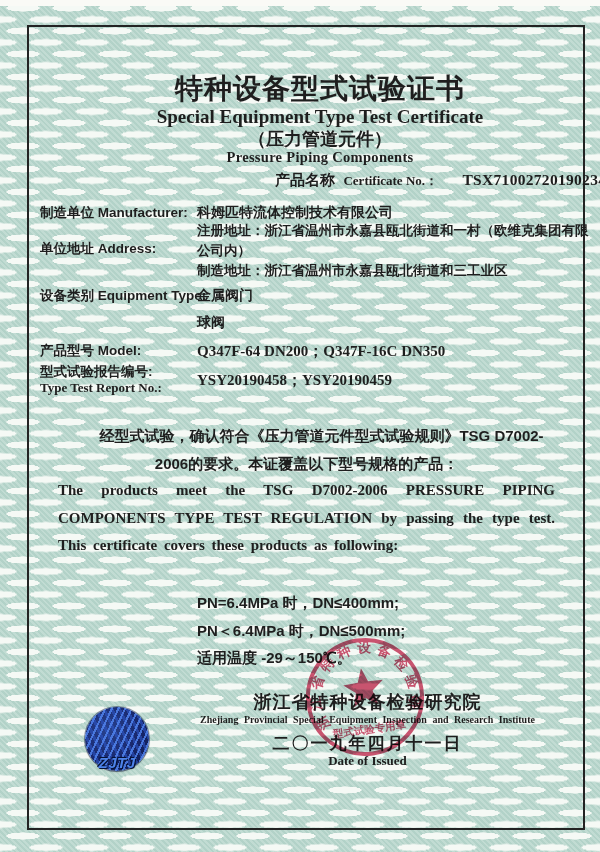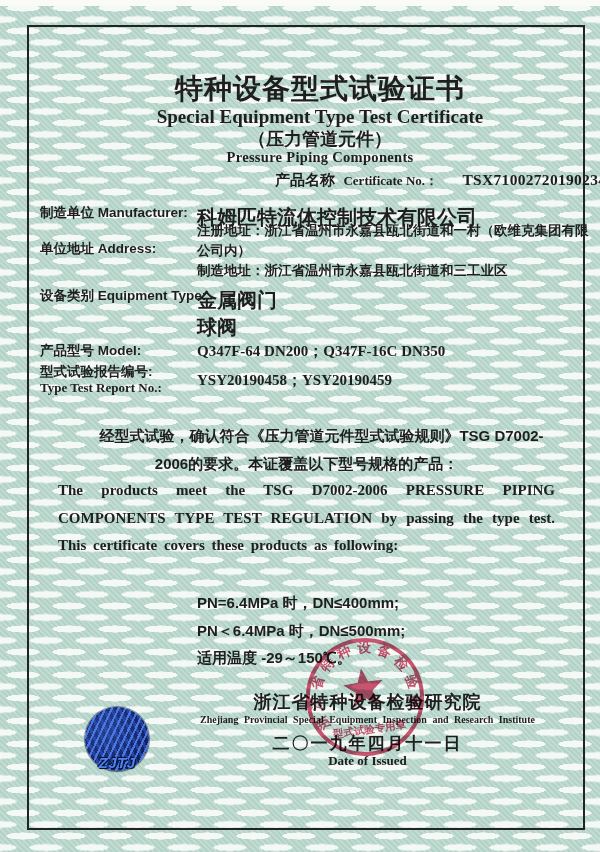--- a/index.html
+++ b/index.html
@@ -23,21 +23,21 @@
   .head-block{left:45px;width:550px;text-align:center;}
   .title-cn{top:70px;font-size:28px;letter-spacing:1px;}
   .title-en{top:106px;font-size:19px;}
   .sub-cn{top:127px;font-size:18px;}
   .sub-en{top:149px;font-size:14.5px;letter-spacing:.3px;}
   .certline{top:171px;left:275px;white-space:nowrap;}
   .certline .lab-cn{font-size:15px;}
   .certline .lab-en{font-size:13px;margin-left:4px;}
   .certline .val{font-size:15.5px;margin-left:20px;letter-spacing:.3px;}
   .flabel{left:40px;font-size:13.5px;white-space:nowrap;}
-  .fvalue{left:197px;font-size:20px;white-space:nowrap;}
+  .fvalue{left:197px;font-size:14px;white-space:nowrap;}
   .addr{font-size:13.5px;line-height:20px;}
   .statement{left:58px;width:497px;top:422px;line-height:27.5px;}
   .statement .cn{margin:0;font-size:15px;text-indent:2em;font-weight:700;text-align:center;}
   .statement .en{margin:0;font-size:15px;text-align:justify;word-spacing:3px;}
   .specs{left:197px;top:589px;line-height:27.5px;font-size:15px;white-space:nowrap;}
   .footer{left:135px;width:465px;text-align:center;}
   .inst-cn{top:690px;font-size:18px;letter-spacing:1px;}
   .inst-en{top:714px;font-size:10px;word-spacing:3px;}
   .date-cn{top:732px;font-size:17px;letter-spacing:2px;}
   .date-en{top:753px;font-size:13px;}

